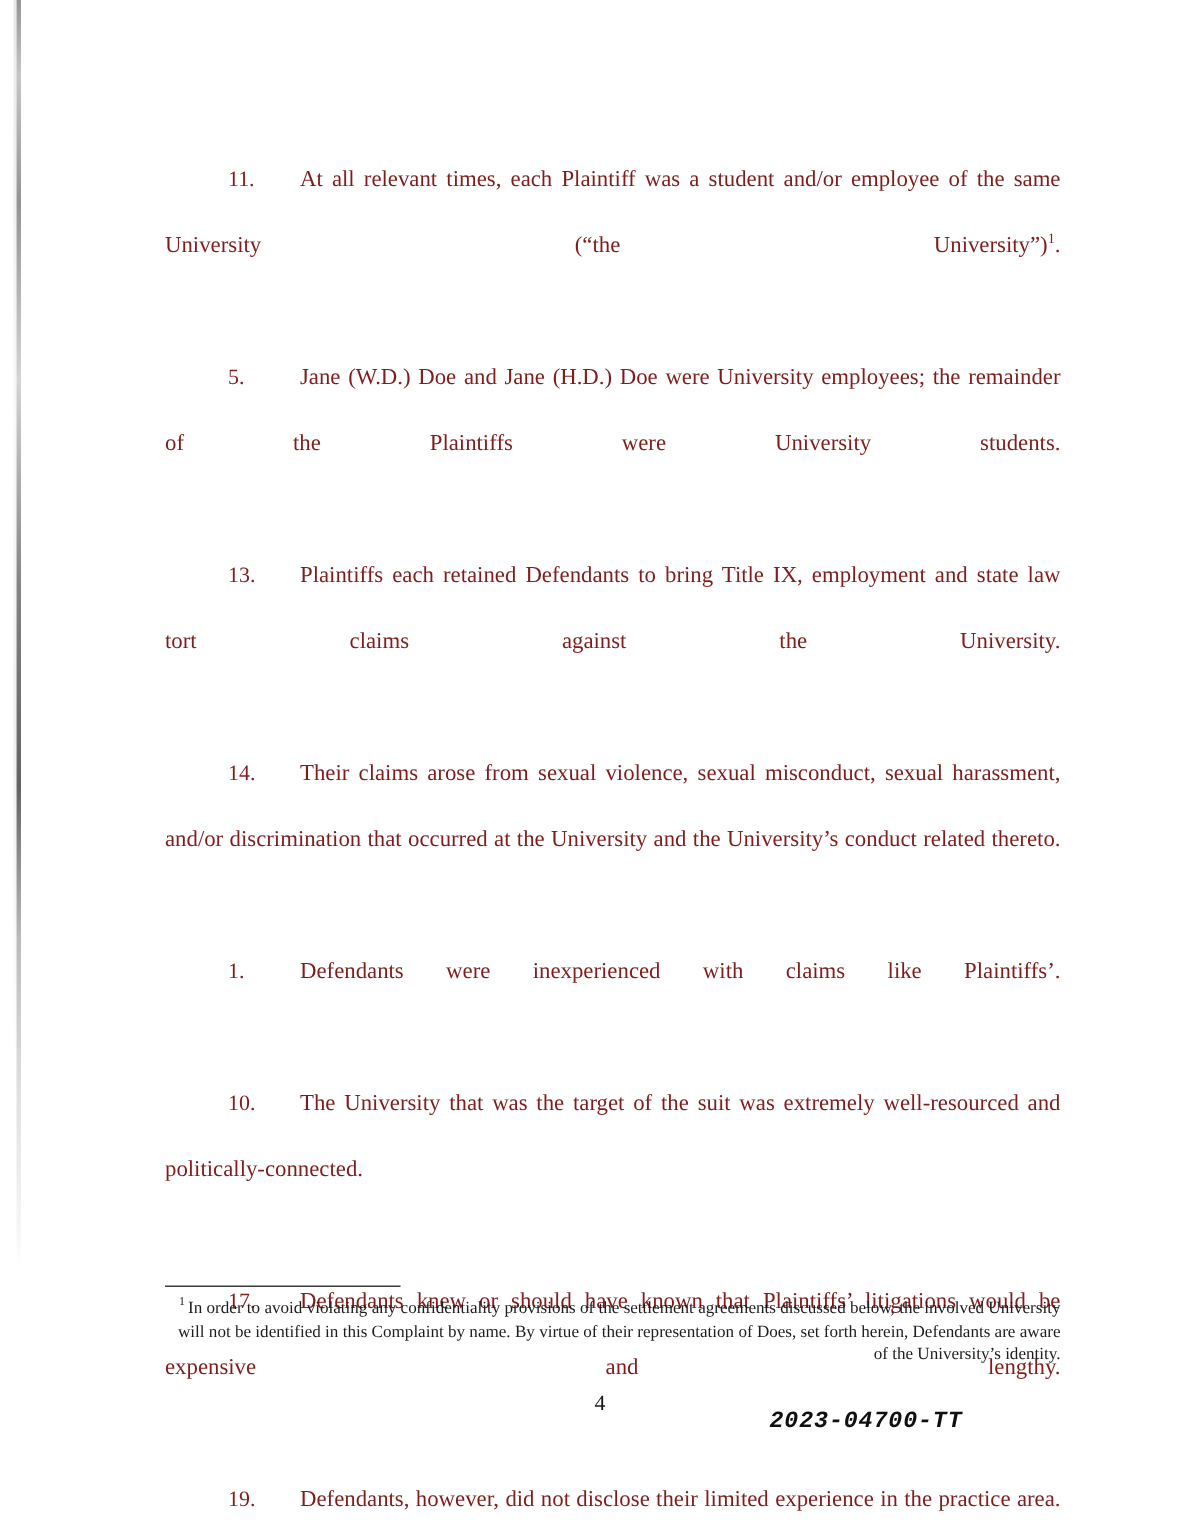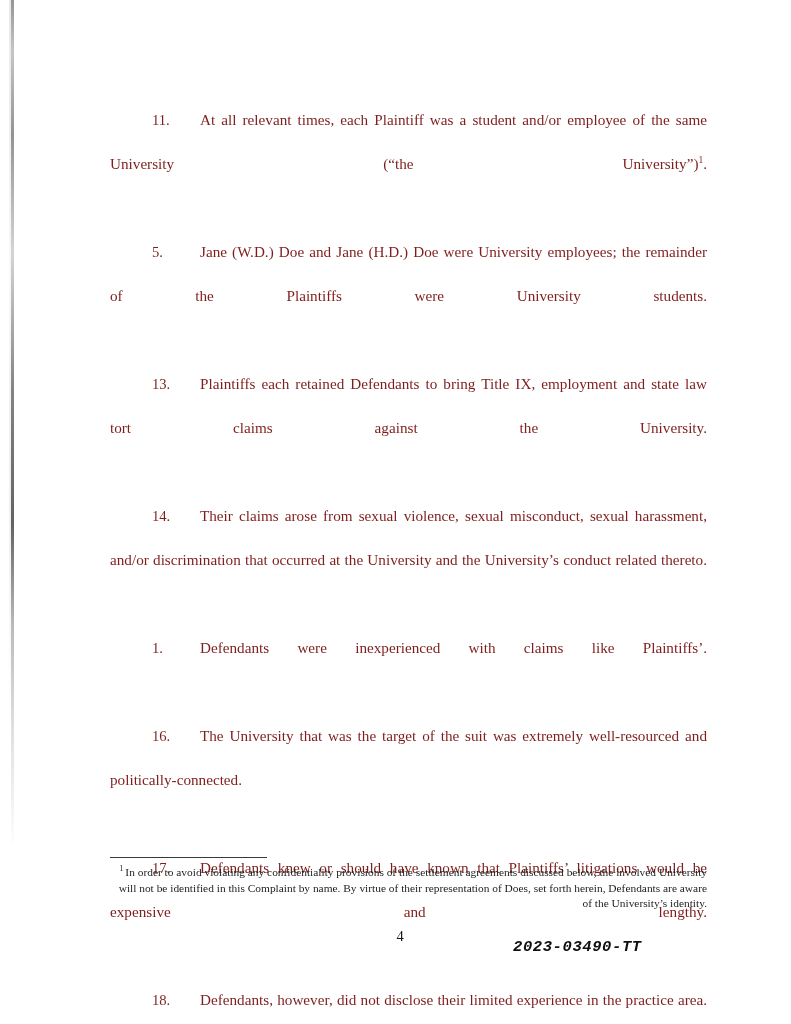--- a/index.html
+++ b/index.html
@@ -149,30 +149,30 @@
     <p class="para"><span class="num">11.</span><span>At all relevant times, each Plaintiff was a student and/or employee of the same University (“the University”)</span><sup>1</sup><span>.</span></p>
 
     <p class="para"><span class="num">5.</span><span>Jane (W.D.) Doe and Jane (H.D.) Doe were University employees; the remainder of the Plaintiffs were University students.</span></p>
 
     <p class="para"><span class="num">13.</span><span>Plaintiffs each retained Defendants to bring Title IX, employment and state law tort claims against the University.</span></p>
 
     <p class="para"><span class="num">14.</span><span>Their claims arose from sexual violence, sexual misconduct, sexual harassment, and/or discrimination that occurred at the University and the University’s conduct related thereto.</span></p>
 
     <p class="para"><span class="num">1.</span><span>Defendants were inexperienced with claims like Plaintiffs’.</span></p>
 
-    <p class="para"><span class="num">16.</span><span>The University that was the target of the suit was extremely well-resourced and politically-connected.</span></p>
+    <p class="para"><span class="num">10.</span><span>The University that was the target of the suit was extremely well-resourced and politically-connected.</span></p>
 
     <p class="para"><span class="num">17.</span><span>Defendants knew or should have known that Plaintiffs’ litigations would be expensive and lengthy.</span></p>
 
-    <p class="para"><span class="num">18.</span><span>Defendants, however, did not disclose their limited experience in the practice area.</span></p>
+    <p class="para"><span class="num">19.</span><span>Defendants, however, did not disclose their limited experience in the practice area.</span></p>
 
   </div>
 
   <div id="footnote-block">
     <div id="footnote-rule"></div>
     <div id="footnote-text"><sup>1</sup><span>In order to avoid violating any confidentiality provisions of the settlement agreements discussed below, the involved University will not be identified in this Complaint by name. By virtue of their representation of Does, set forth herein, Defendants are aware of the University’s identity.</span></div>
   </div>
 
   <div id="page-number">4</div>
 
-  <div id="case-number">2023-03490-TT</div>
+  <div id="case-number">2023-04700-TT</div>
 
 </div>
 
 </body></html>

